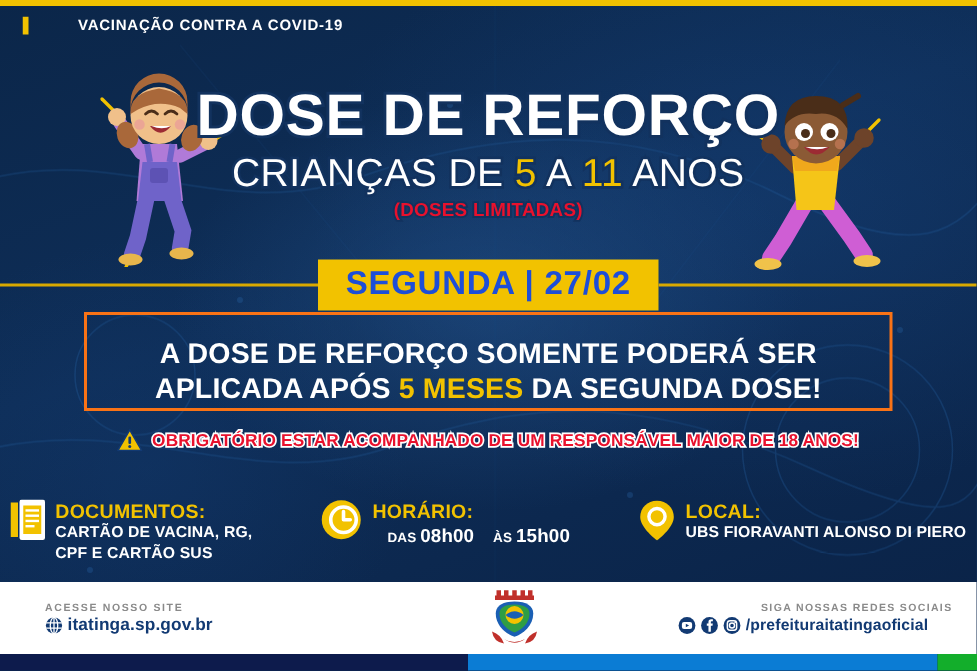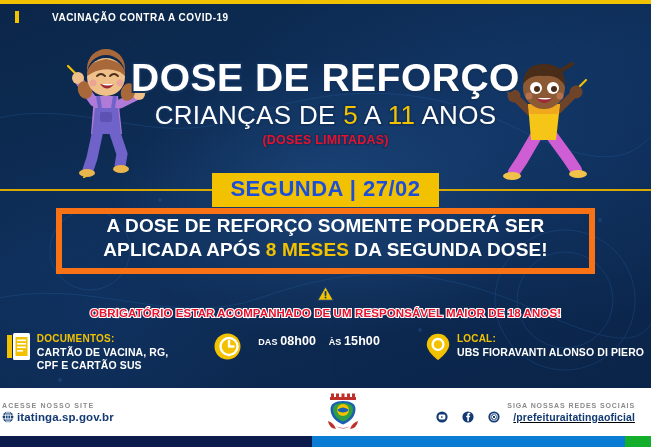--- a/index.html
+++ b/index.html
@@ -52,58 +52,58 @@
   .date-band { position:absolute; top:173px; left:0; right:0; display:flex; align-items:center; z-index:15; }
   .date-rule { flex:1; height:2px; background:#d9a900; }
   .date-box {
     background:#f2c200; color:#1d4ed8; font-size:22px; font-weight:bold;
     padding:3px 18px 5px; letter-spacing:.5px; white-space:nowrap;
   }
 
   
   .msg {
     position:absolute; top:208px; left:56px; width:539px; height:66px;
-    border:6px solid #f97316; display:flex; align-items:flex-start; justify-content:center;
+    border:2px solid #f97316; display:flex; align-items:flex-end; justify-content:center;
     z-index:15;
   }
   .msg p { text-align:center; color:#fff; font-size:19px; font-weight:bold; line-height:1.25; letter-spacing:.1px; }
   .msg .y { color:#f2c200; }
 
   
-  .warn { position:absolute; top:286px; left:0; right:0; display:flex; align-items:center; justify-content:center; gap:6px; z-index:15;flex-direction:column; }
+  .warn { position:absolute; top:286px; left:0; right:0; display:flex; align-items:center; justify-content:center; gap:6px; z-index:15; }
   .warn-txt {
     color:#e8112d; font-size:11.5px; font-weight:bold; letter-spacing:.1px;
     -webkit-text-stroke:2.2px #ffffff; paint-order:stroke fill;
   }
 
   
   .info { position:absolute; top:333px; left:0; right:0; display:flex; justify-content:center; align-items:flex-start; gap:46px; z-index:15; }
   .info-item { display:flex; align-items:flex-start; gap:7px; }
   .info-ico { flex:none; }
-  .info-lbl { color:#f2c200; font-size:10px; font-weight:bold; letter-spacing:.2px; line-height:1.25; }
+  .info-lbl { color:#f2c200; font-size:13px; font-weight:bold; letter-spacing:.2px; line-height:1.25; }
   .info-val { color:#fff; font-size:10.5px; font-weight:bold; letter-spacing:.1px; line-height:1.3; }
   .info-val .big { font-size:12.5px; }
   .info-val .sm  { font-size:9px; font-weight:bold;margin-left:10px; }
 
   
   .footer {
     position:absolute; left:0; right:0; bottom:11px; height:48px; background:#fff;
     display:flex; align-items:center; z-index:20;
   }
-  .f-left { width:250px; padding-left:2px; }
+  .f-left { width:250px; padding-left:30px; }
   .f-l1 { color:#8a8a8a; font-size:7px; font-weight:bold; letter-spacing:1.1px; margin-bottom:2px; }
   .f-url-row { display:flex; align-items:center; gap:3px; }
   .f-url { color:#123a73; font-size:11.5px; font-weight:bold; letter-spacing:.1px; }
   .f-mid { flex:1; display:flex; align-items:center; justify-content:center; gap:7px; }
   .crest-txt { line-height:1; }
   .crest-t1 { color:#16355f; font-size:7px; font-weight:bold; letter-spacing:.9px; }
   .crest-t2 { color:#16355f; font-size:17px; font-weight:bold; letter-spacing:.6px; margin-top:1px; }
   .f-right { width:215px; text-align:right; padding-right:16px; }
   .f-r1 { color:#8a8a8a; font-size:7px; font-weight:bold; letter-spacing:.9px; margin-bottom:2px; }
-  .f-soc { display:flex; align-items:center; justify-content:space-between; gap:3px;text-decoration:underline; }
+  .f-soc { display:flex; align-items:center; justify-content:center; gap:3px; }
   .f-handle { color:#123a73; font-size:10.5px; font-weight:bold; letter-spacing:.1px; }
 
   .colorbar { position:absolute; left:0; right:0; bottom:0; height:11px; display:flex; z-index:25; }
   .colorbar span { height:100%; }
 </style>
 </head>
 <body>
 
 <div class="poster">
 
@@ -213,21 +213,21 @@
 
   <div class="date-band">
     <span class="date-rule"></span>
     <span class="date-box">SEGUNDA | 27/02</span>
     <span class="date-rule"></span>
   </div>
 
   <div class="msg">
     <p>
       <span>A DOSE DE REFORÇO SOMENTE PODERÁ SER</span><br>
-      <span>APLICADA APÓS </span><span class="y">8 MESES</span><span> DA SEGUNDA DOSE!</span>
+      <span>APLICADA APÓS </span><span class="y">5 MESES</span><span> DA SEGUNDA DOSE!</span>
     </p>
   </div>
 
   <div class="warn">
     <svg width="17" height="15" viewBox="0 0 17 15">
       <path d="M8.5 0.6 L16.4 14.3 H0.6 Z" fill="#f2c200" stroke="#123a73" stroke-width="1.1" stroke-linejoin="round"></path>
       <rect x="7.6" y="5" width="1.8" height="5" rx=".8" fill="#123a73"></rect>
       <circle cx="8.5" cy="11.6" r="1" fill="#123a73"></circle>
     </svg>
     <span class="warn-txt">OBRIGATÓRIO ESTAR ACOMPANHADO DE UM RESPONSÁVEL MAIOR DE 18 ANOS!</span>
@@ -256,20 +256,21 @@
       </div>
     </div>
 
     <div class="info-item">
       <svg class="info-ico" width="27" height="27" viewBox="0 0 27 27">
         <circle cx="13.5" cy="13.5" r="13" fill="#f2c200"></circle>
         <circle cx="15" cy="13.5" r="8.5" fill="none" stroke="#fff" stroke-width="2.4"></circle>
         <path d="M15 8 V13.5 H19.5" stroke="#fff" stroke-width="2.4" fill="none" stroke-linecap="round" stroke-linejoin="round"></path>
       </svg>
       <div>
+        <div class="info-lbl">HORÁRIO:</div>
         <div class="info-val"><span class="sm">DAS </span><span class="big">08h00</span><span class="sm"> ÀS </span><span class="big">15h00</span></div>
       </div>
     </div>
 
     <div class="info-item">
       <svg class="info-ico" width="24" height="28" viewBox="0 0 24 28">
         <path d="M12 0.8 C5.6 0.8 0.8 5.6 0.8 11.6 C0.8 19 12 27.2 12 27.2 C12 27.2 23.2 19 23.2 11.6 C23.2 5.6 18.4 0.8 12 0.8 Z" fill="#f2c200"></path>
         <circle cx="12" cy="11.4" r="5.4" fill="none" stroke="#fff" stroke-width="2.3"></circle>
       </svg>
       <div>

